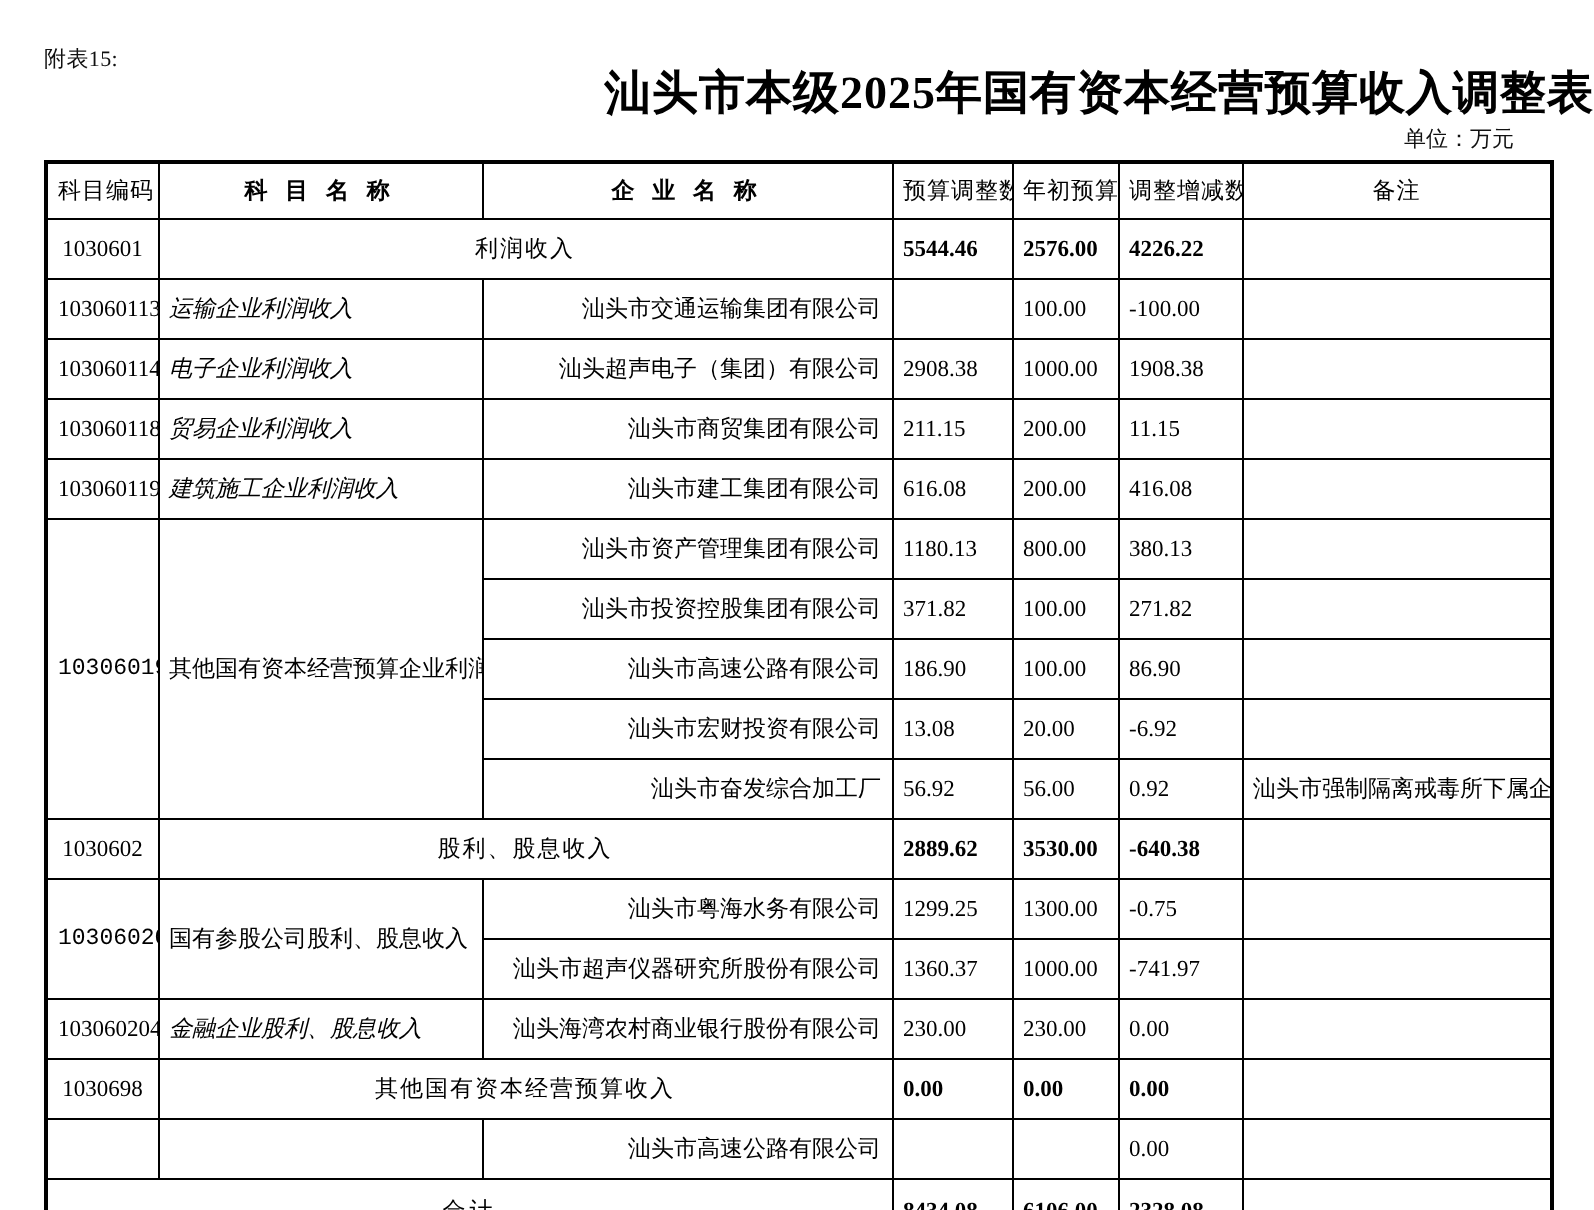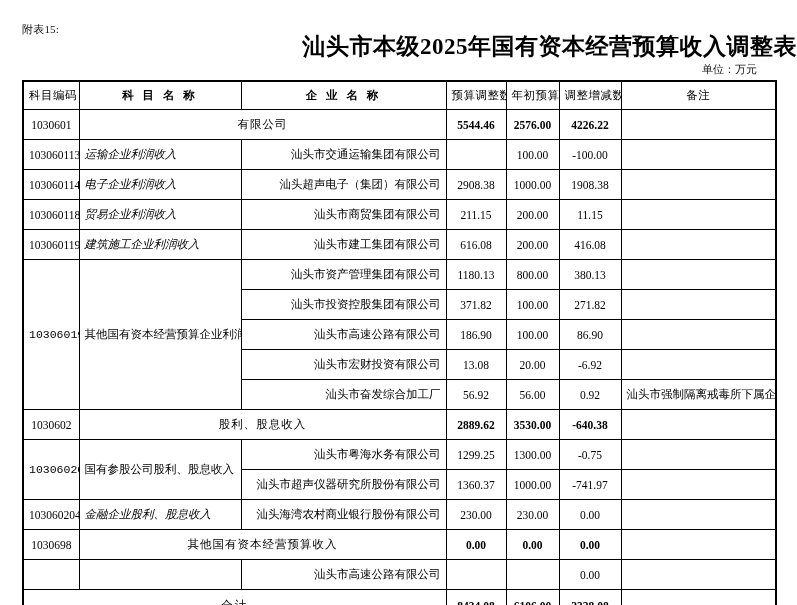--- a/index.html
+++ b/index.html
@@ -87,21 +87,21 @@
   col.c-name    { width: 162px; }
   col.c-ent     { width: 205px; }
   col.c-adj     { width: 60px; }
   col.c-init    { width: 53px; }
   col.c-delta   { width: 62px; }
   col.c-remark  { width: 155px; }
 
   td.code  { text-align: center; padding-left: 5px; }
   td.name  { text-align: left; padding-left: 6px; white-space: normal; font-style: italic; }
   td.ent   { text-align: right; padding-left: 6px; }
-  td.num   { text-align: center; padding-right: 6px; }
+  td.num   { text-align: left; padding-right: 6px; }
   td.remark{ text-align: left; padding-left: 4px; font-size: 10.5px; }
   td.center-merge { text-align: center; font-weight: bold; letter-spacing: 1px; }
   td.total-label { text-align: center; font-weight: bold; letter-spacing: 2px; }
 
   tr.r-normal td { height: 29px; }
   tr.r-group  td { height: 29px; }
   tr.r-total  td { height: 31px; }
 
   .bold td { font-weight: bold; }
   .bold td.num { font-weight: bold; }
@@ -137,21 +137,21 @@
           <td class="wide-space">科 目 名 称</td>
           <td class="wide-space">企 业 名 称</td>
           <td>预算调整数</td>
           <td>年初预算数</td>
           <td>调整增减数</td>
           <td>备注</td>
         </tr>
 
         <tr class="r-group bold">
           <td class="code">1030601</td>
-          <td class="center-merge" colspan="2">有限公司</td>
+          <td class="center-merge" colspan="2">利润收入</td>
           <td class="num">5544.46</td>
           <td class="num">2576.00</td>
           <td class="num">4226.22</td>
           <td class="remark"></td>
         </tr>
 
         <tr class="r-normal">
           <td class="code">103060113</td>
           <td class="name">运输企业利润收入</td>
           <td class="ent">汕头市交通运输集团有限公司</td>

